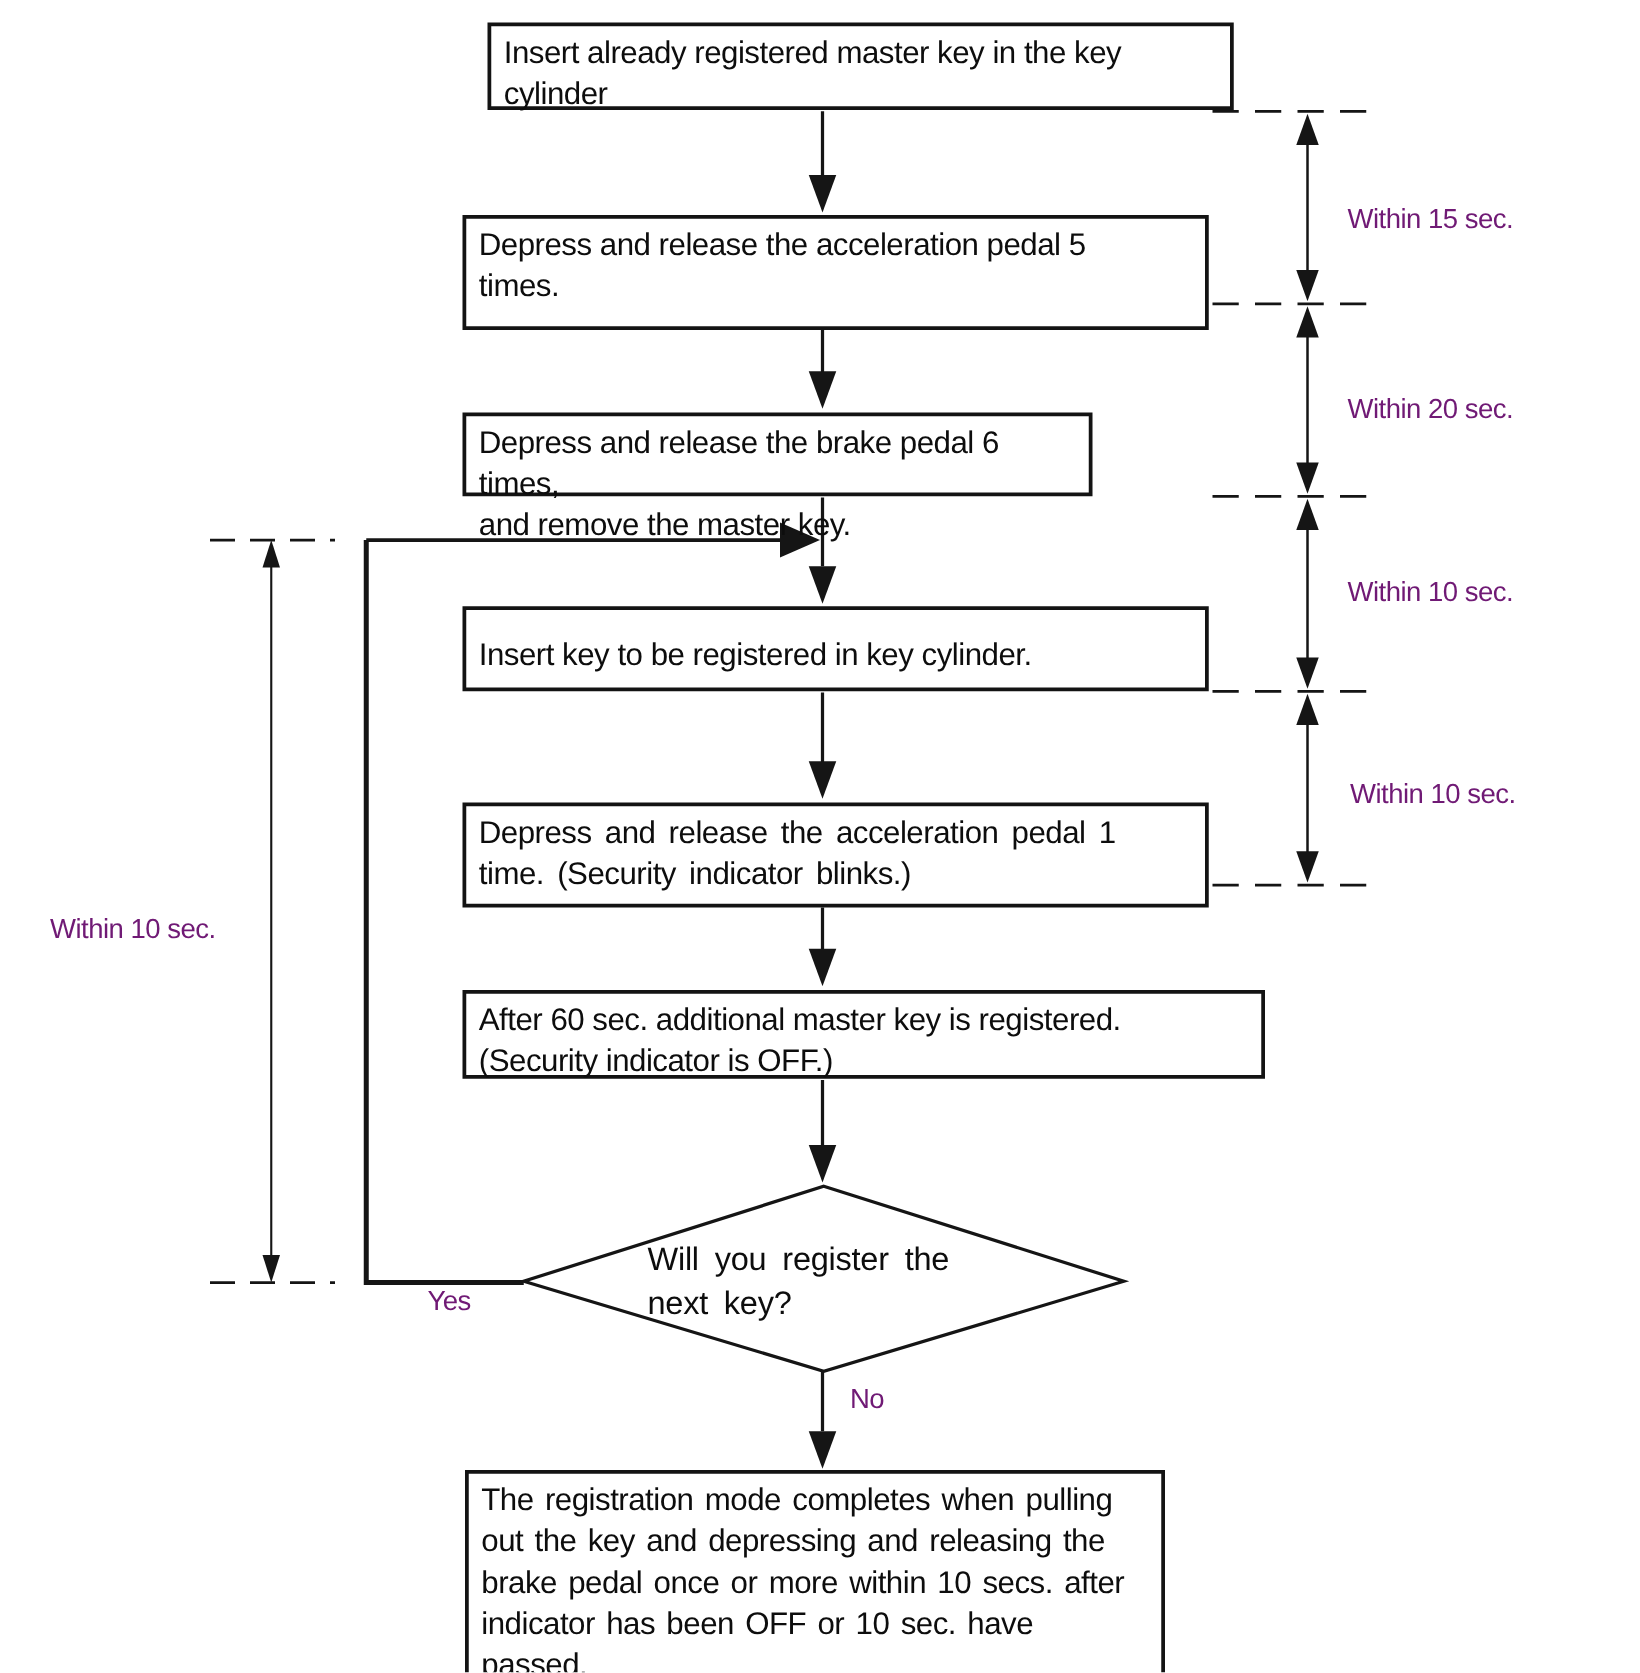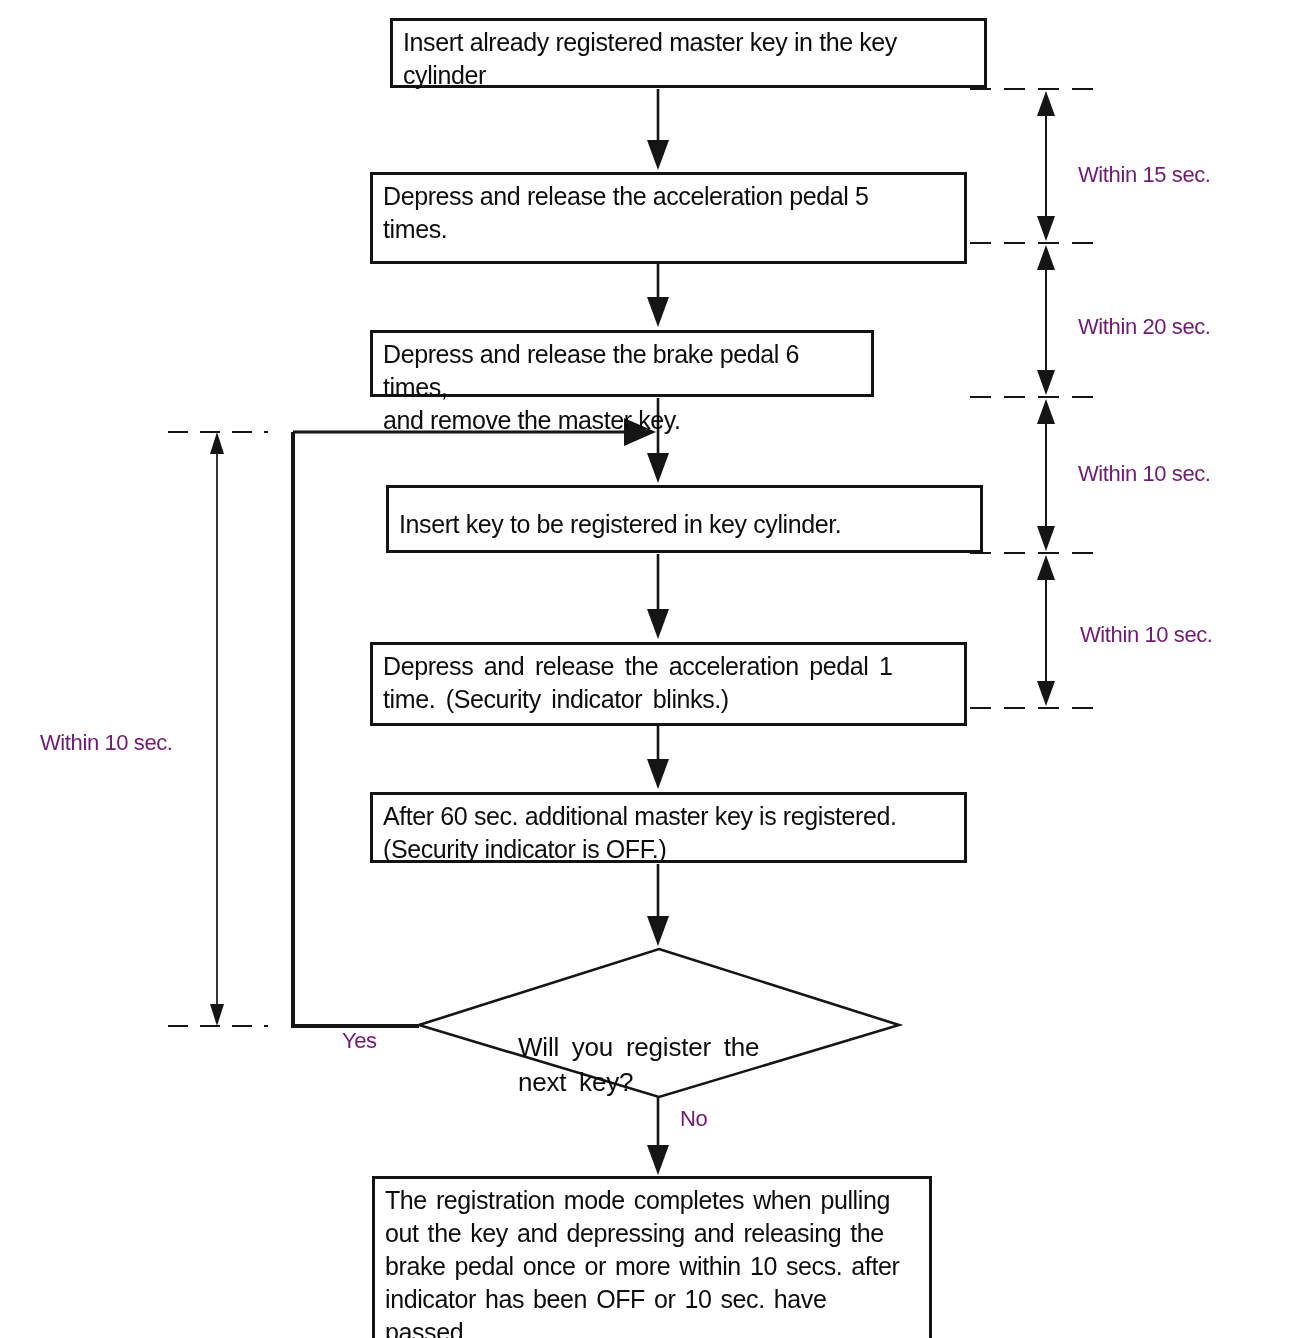--- a/index.html
+++ b/index.html
@@ -32,21 +32,20 @@
     line-height: 1.32;
     letter-spacing: -0.4px;
     padding: 5px 10px;
     white-space: pre-line;
     color: #0d0d0d;
   }
   .box.valign-bottom {
     display: flex;
     align-items: flex-end;
     padding-bottom: 9px;
-    margin-left: 16px;
   }
   .box.wide {
     word-spacing: 0.16em;
   }
   .label {
     position: absolute;
     font-size: 22px;
     line-height: 1.15;
     letter-spacing: -0.4px;
     white-space: nowrap;
@@ -56,28 +55,27 @@
     position: absolute;
     left: 518px;
     top: 990px;
     width: 340px;
     font-size: 26px;
     line-height: 1.35;
     letter-spacing: -0.2px;
     word-spacing: 0.22em;
     white-space: pre-line;
     color: #0d0d0d;
-    margin-top: 40px;
   }
   #box-step1 { left: 370px; top: 18px;  width: 597px; height: 70px; margin-left: 20px; }
   #box-step2 { left: 370px; top: 172px; width: 597px; height: 92px; }
   #box-step3 { left: 370px; top: 330px; width: 504px; height: 67px; }
   #box-step4 { left: 370px; top: 485px; width: 597px; height: 68px; }
   #box-step5 { left: 370px; top: 642px; width: 597px; height: 84px; }
-  #box-step6 { left: 370px; top: 792px; width: 597px; height: 71px; }
+  #box-step6 { left: 370px; top: 792px; width: 642px; height: 71px; }
   #box-final { left: 372px; top: 1176px; width: 560px; height: 167px; word-spacing: 0.1em; }
   #label-within-15s      { left: 1078px; top: 162px; }
   #label-within-20s      { left: 1078px; top: 314px; }
   #label-within-10s-r1   { left: 1078px; top: 461px; }
   #label-within-10s-r2   { left: 1080px; top: 622px; }
   #label-within-10s-left { left: 40px;   top: 730px; }
   #label-yes { left: 342px; top: 993px; margin-top: 35px;  }
   #label-no  { left: 680px; top: 1106px; }
 </style>
 </head>

